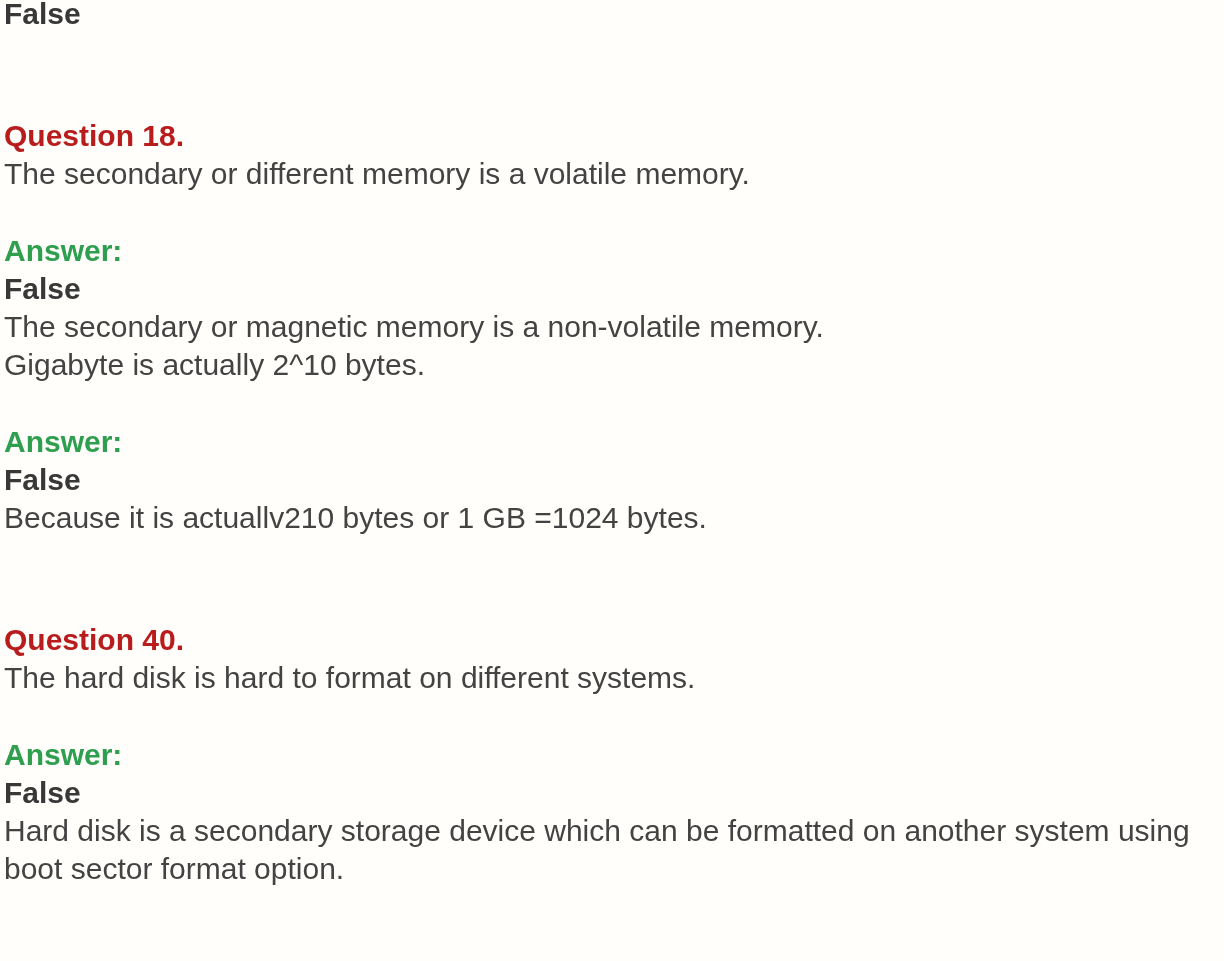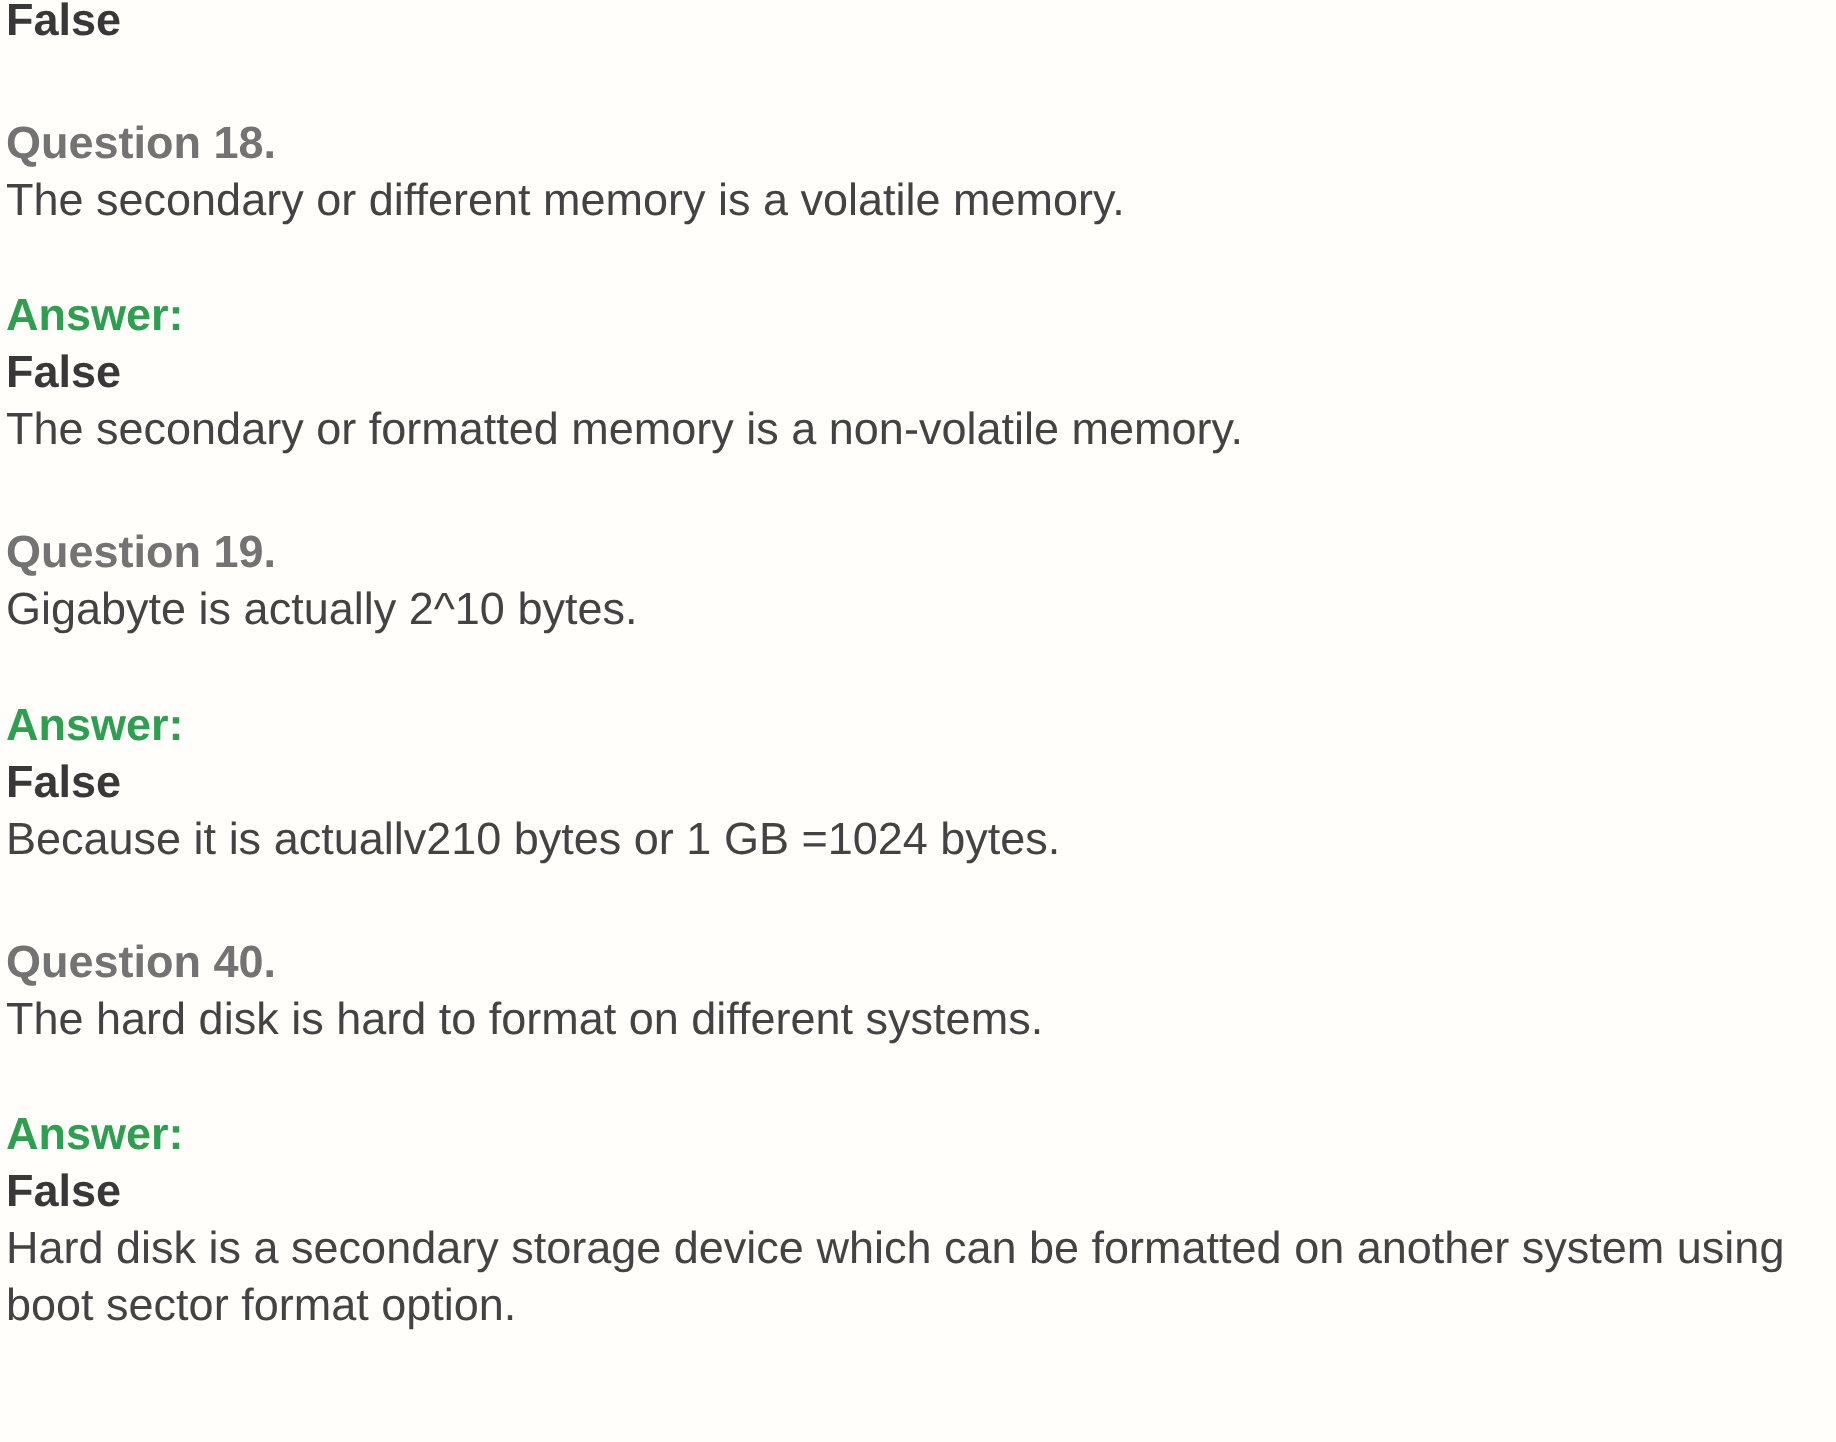--- a/index.html
+++ b/index.html
@@ -7,43 +7,42 @@
   body {
     background: #fffefb;
     font-family: "Liberation Sans", "DejaVu Sans", sans-serif;
     font-size: 30px;
     line-height: 38px;
     color: #414141;
     padding: 0 6px 0 4px;
   }
   .page { margin-top: -5px; }
   .verdict { font-weight: 700; color: #383838; }
-  .question-label { font-weight: 700; color: #737373; margin-top: 44px; }
+  .question-label { font-weight: 700; color: #b91c1c; margin-top: 84px; }
   .answer-label { font-weight: 700; color: #2e9e4f; margin-top: 39px; }
   .body-text { color: #434343; }
 </style>
 </head>
 <body>
 
 <div class="page">
 
   <div>
     <div class="verdict">False</div>
   </div>
 
   <div>
     <div class="question-label">Question 18.</div>
     <div class="body-text">The secondary or different memory is a volatile memory.</div>
     <div class="answer-label">Answer:</div>
     <div class="verdict">False</div>
-    <div class="body-text">The secondary or formatted memory is a non-volatile memory.</div>
+    <div class="body-text">The secondary or magnetic memory is a non-volatile memory.</div>
   </div>
 
   <div>
-    <div class="question-label">Question 19.</div>
     <div class="body-text">Gigabyte is actually 2^10 bytes.</div>
     <div class="answer-label">Answer:</div>
     <div class="verdict">False</div>
     <div class="body-text">Because it is actuallv210 bytes or 1 GB =1024 bytes.</div>
   </div>
 
   <div>
     <div class="question-label">Question 40.</div>
     <div class="body-text">The hard disk is hard to format on different systems.</div>
     <div class="answer-label">Answer:</div>

